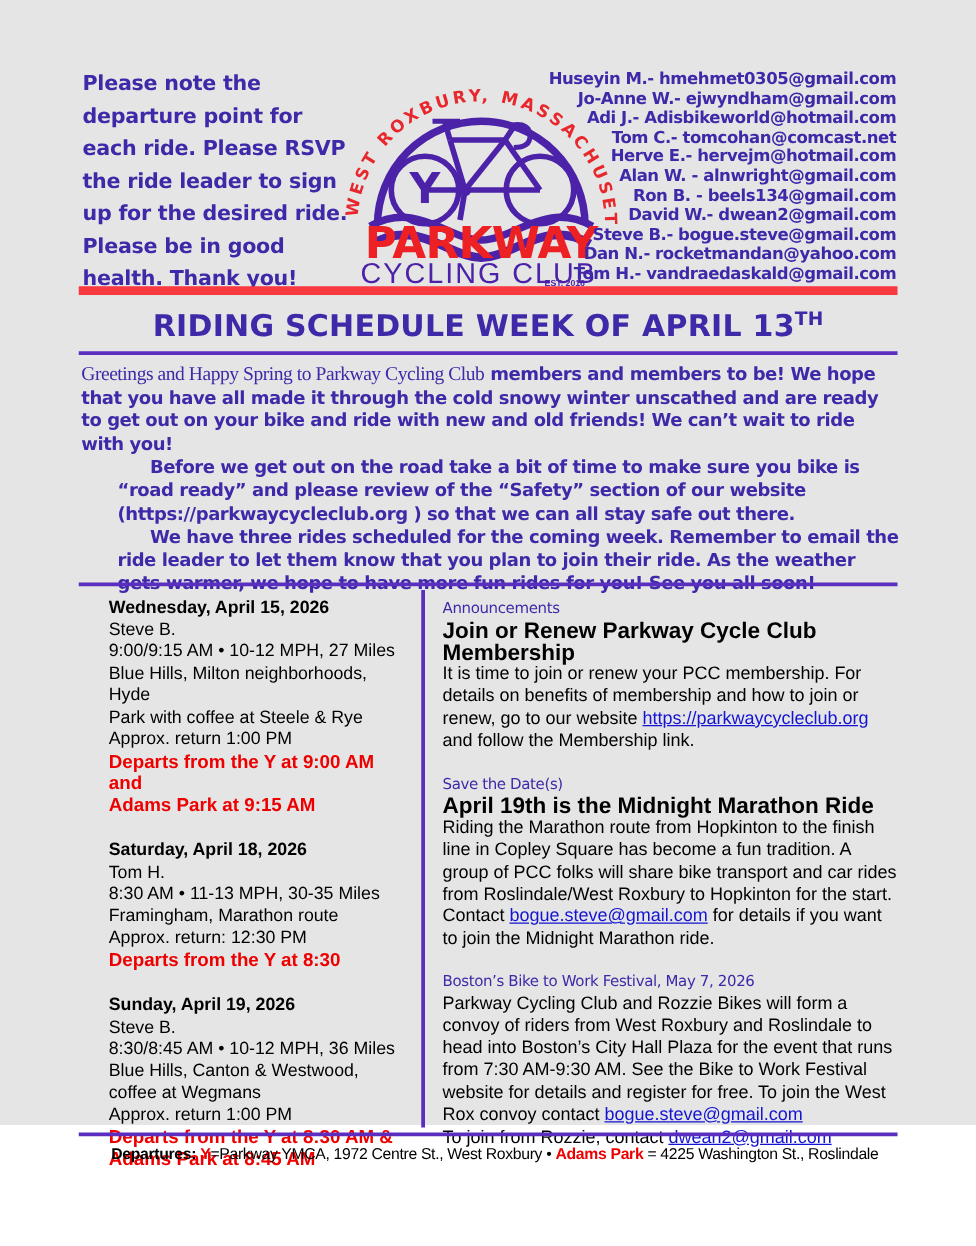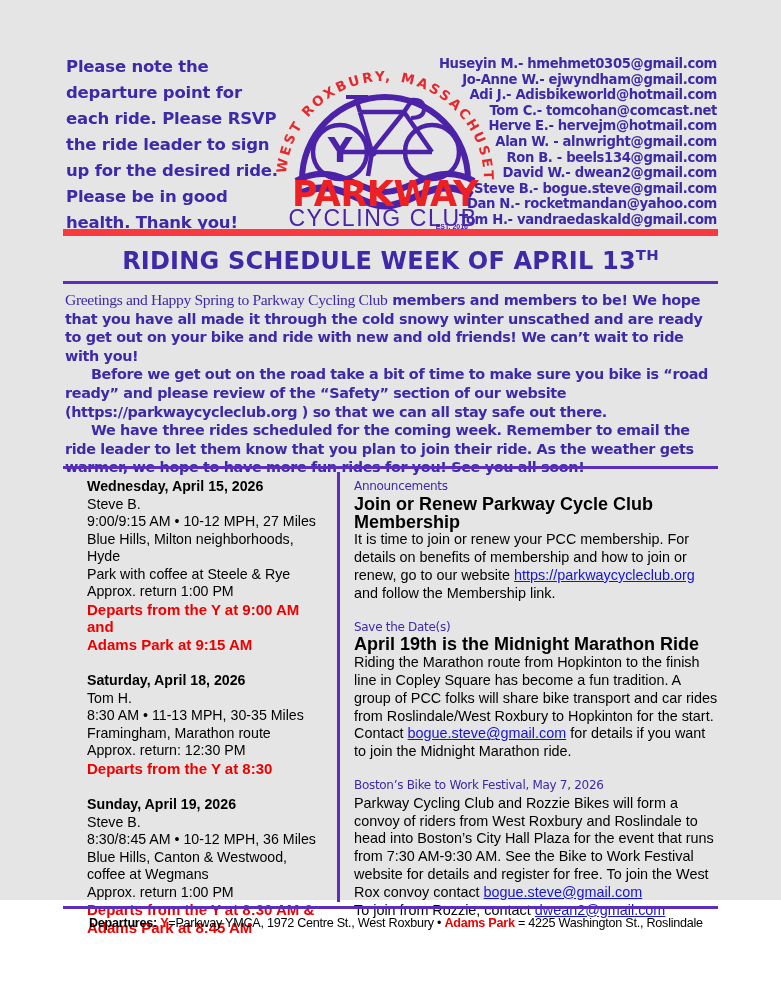--- a/index.html
+++ b/index.html
@@ -111,21 +111,21 @@
     top: 291px;
     width: 655px;
     color: #3f29a8;
     font-weight: bold;
     font-size: 14.4px;
     line-height: 18.6px;
     font-family: "DejaVu Sans", sans-serif;
     letter-spacing: -0.35px;
   }
   .intro p { margin: 0; }
-  .intro .indent { text-indent: 26px; }
+  .intro .indent { text-indent: 26px; margin-left: 29px; }
   .intro .serif-lead {
     font-family: "Liberation Serif", serif;
     font-weight: normal;
     font-size: 15.6px;
   }
 
   
   .cols {
     position: absolute;
     left: 63px;

